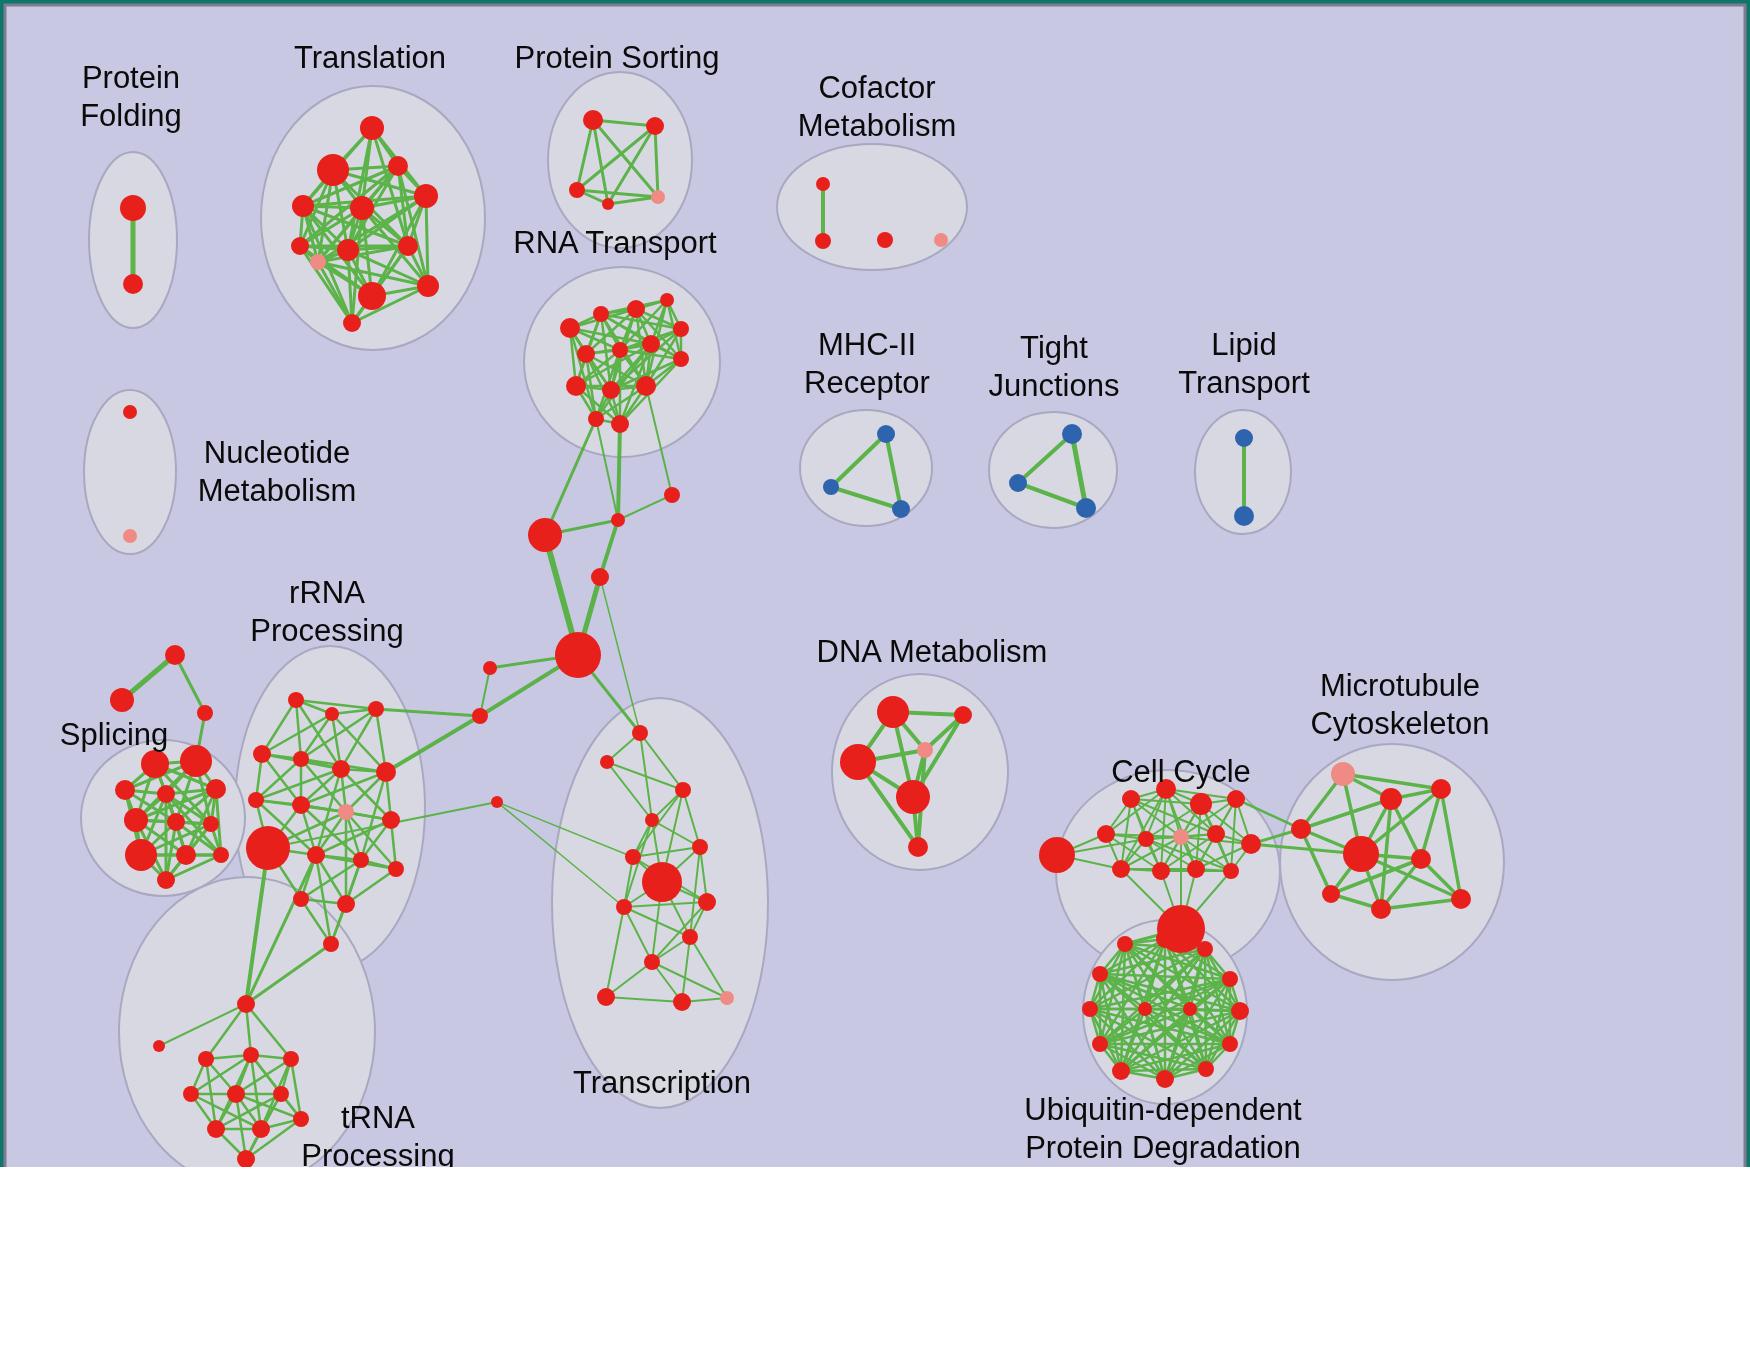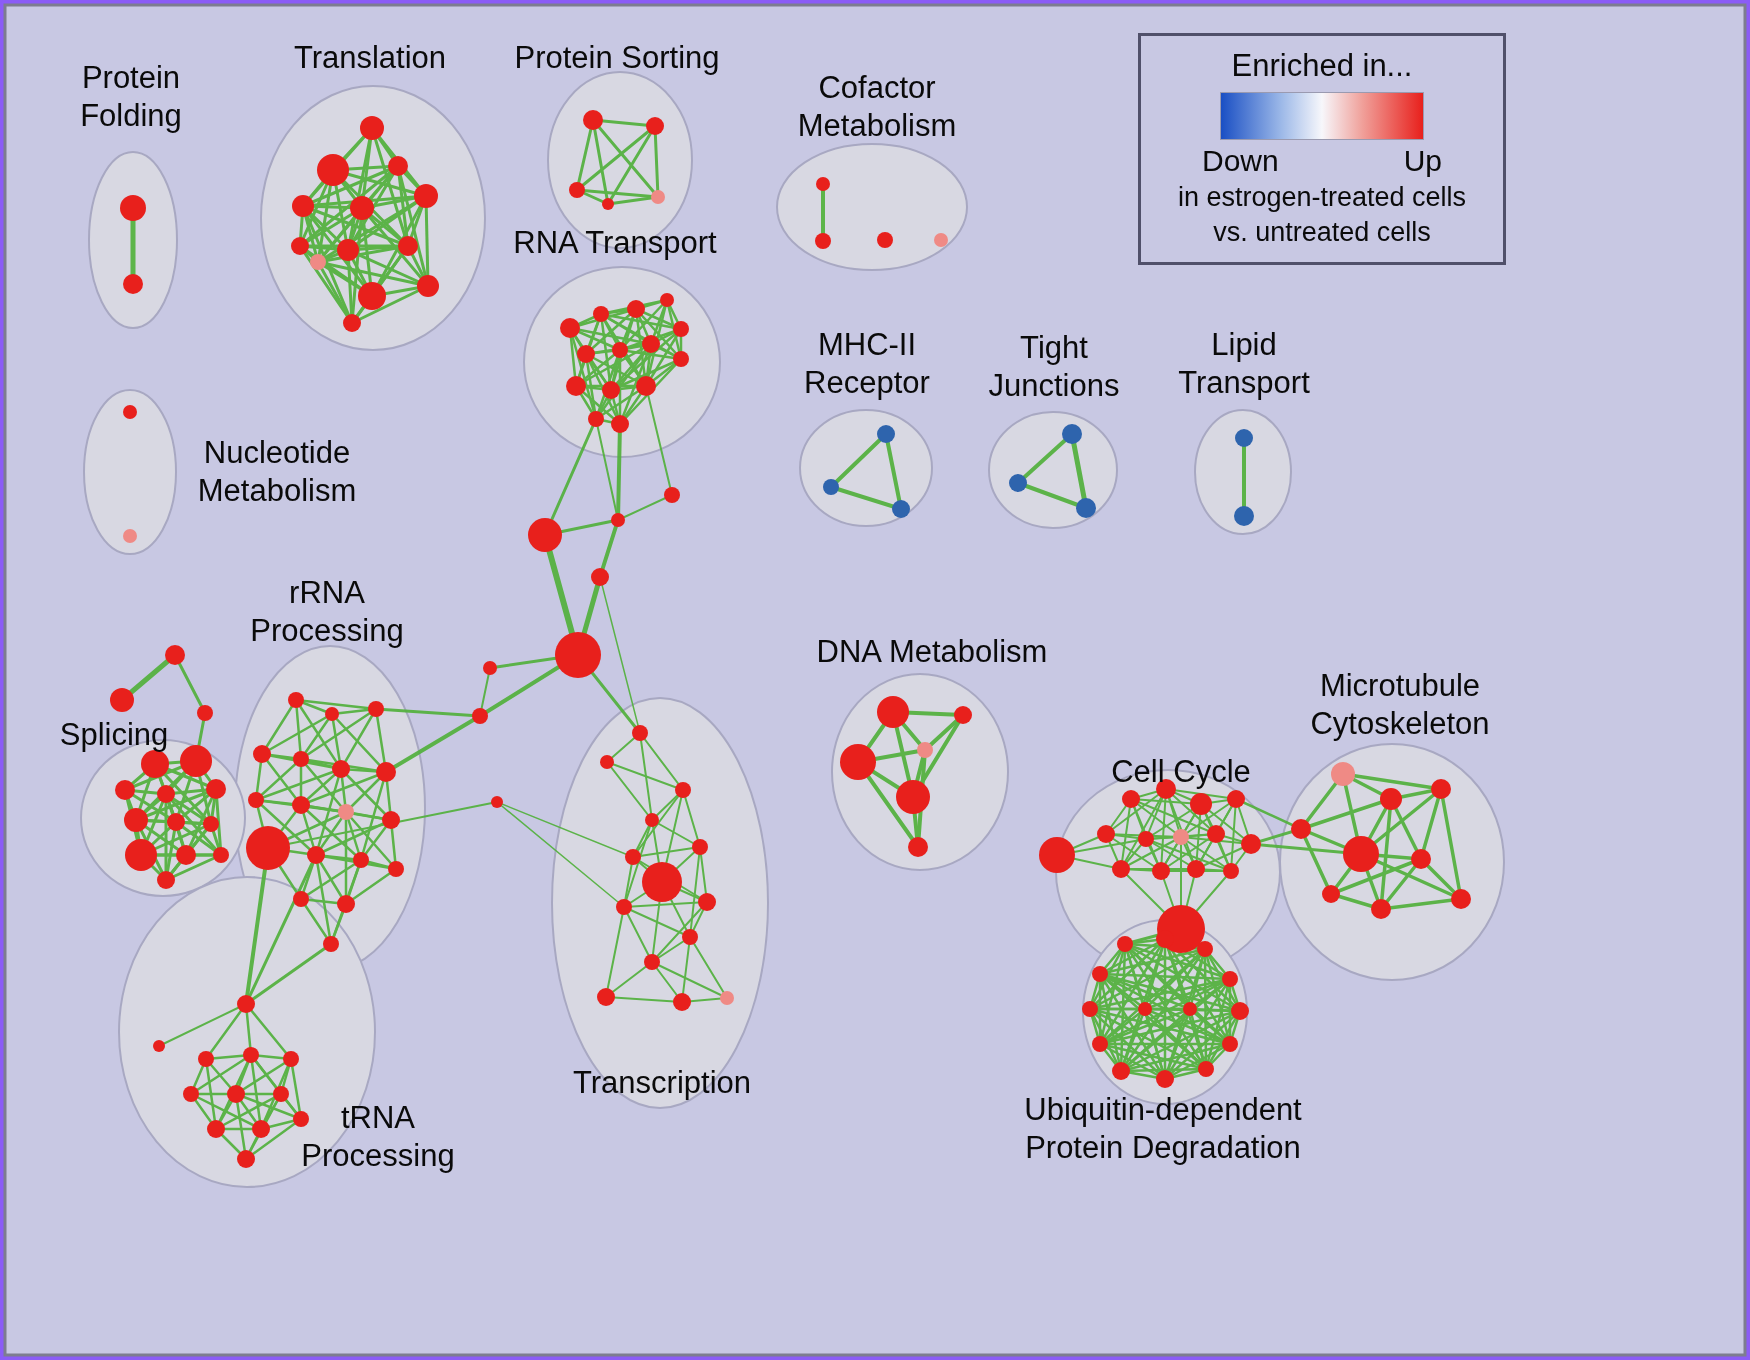--- a/index.html
+++ b/index.html
@@ -1,16 +1,16 @@
 <!DOCTYPE html>
 <html><head>
 <meta charset="utf-8">
 <style>
   html,body{margin:0;padding:0;background:#ffffff;}
-  .figure{position:relative;width:1750px;height:1360px;background:#8b5cf6;overflow:hidden;}
+  .figure{position:relative;width:1750px;height:1167px;background:#0f766e;overflow:hidden;}
   .figure svg{position:absolute;left:0;top:0;}
   .clabel{font-family:"Liberation Sans",sans-serif;font-size:31px;fill:#0a0a0a;}
   .legend{position:absolute;left:1138px;top:33px;width:368px;height:232px;box-sizing:border-box;
           border:3px solid #50506a;background:#c8c8e3;display:flex;flex-direction:column;align-items:center;
           font-family:"Liberation Sans",sans-serif;color:#0a0a0a;}
   .legend-title{font-size:31px;margin-top:12px;}
   .legend-bar{width:202px;height:46px;margin-top:8px;border:1px solid #9a9ab0;
           background:linear-gradient(90deg,#1a4fc4 0%,#9db9e8 30%,#f7f7fb 50%,#f0a09a 70%,#e8201c 100%);}
   .legend-ends{width:240px;display:flex;justify-content:space-between;font-size:30px;margin-top:4px;}
   .legend-line{font-size:27px;margin-top:4px;}
@@ -785,23 +785,13 @@
       <text x="378" y="1166" text-anchor="middle" class="clabel">Processing</text>
       <text x="662" y="1093" text-anchor="middle" class="clabel">Transcription</text>
       <text x="932" y="662" text-anchor="middle" class="clabel">DNA Metabolism</text>
       <text x="1181" y="782" text-anchor="middle" class="clabel">Cell Cycle</text>
       <text x="1400" y="696" text-anchor="middle" class="clabel">Microtubule</text>
       <text x="1400" y="734" text-anchor="middle" class="clabel">Cytoskeleton</text>
       <text x="1163" y="1120" text-anchor="middle" class="clabel">Ubiquitin-dependent</text>
       <text x="1163" y="1158" text-anchor="middle" class="clabel">Protein Degradation</text>
     </svg>
 
-  <div class="legend">
-    <div class="legend-title">Enriched in...</div>
-    <div class="legend-bar"></div>
-    <div class="legend-ends">
-      <span>Down</span>
-      <span>Up</span>
-    </div>
-    <div class="legend-line">in estrogen-treated cells</div>
-    <div class="legend-line">vs. untreated cells</div>
-  </div>
 </div>
 
 </body></html>

